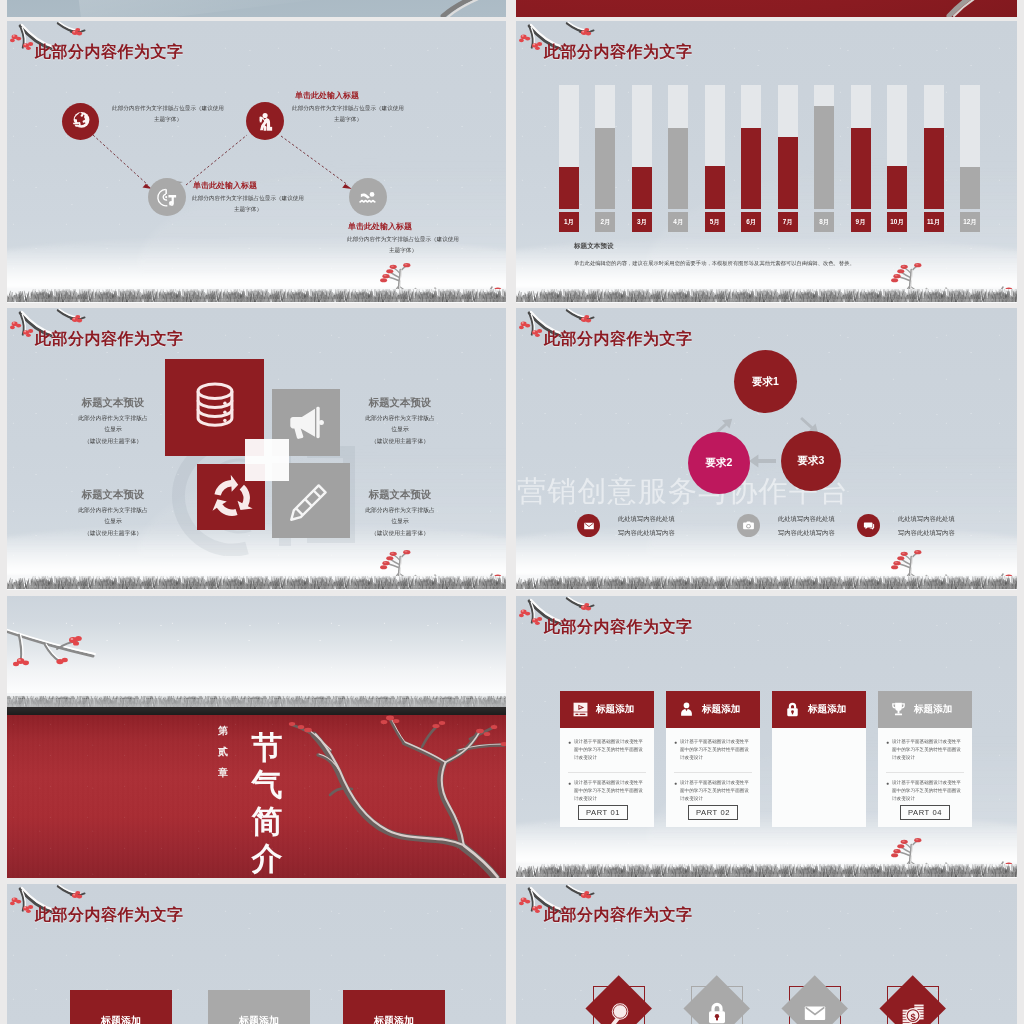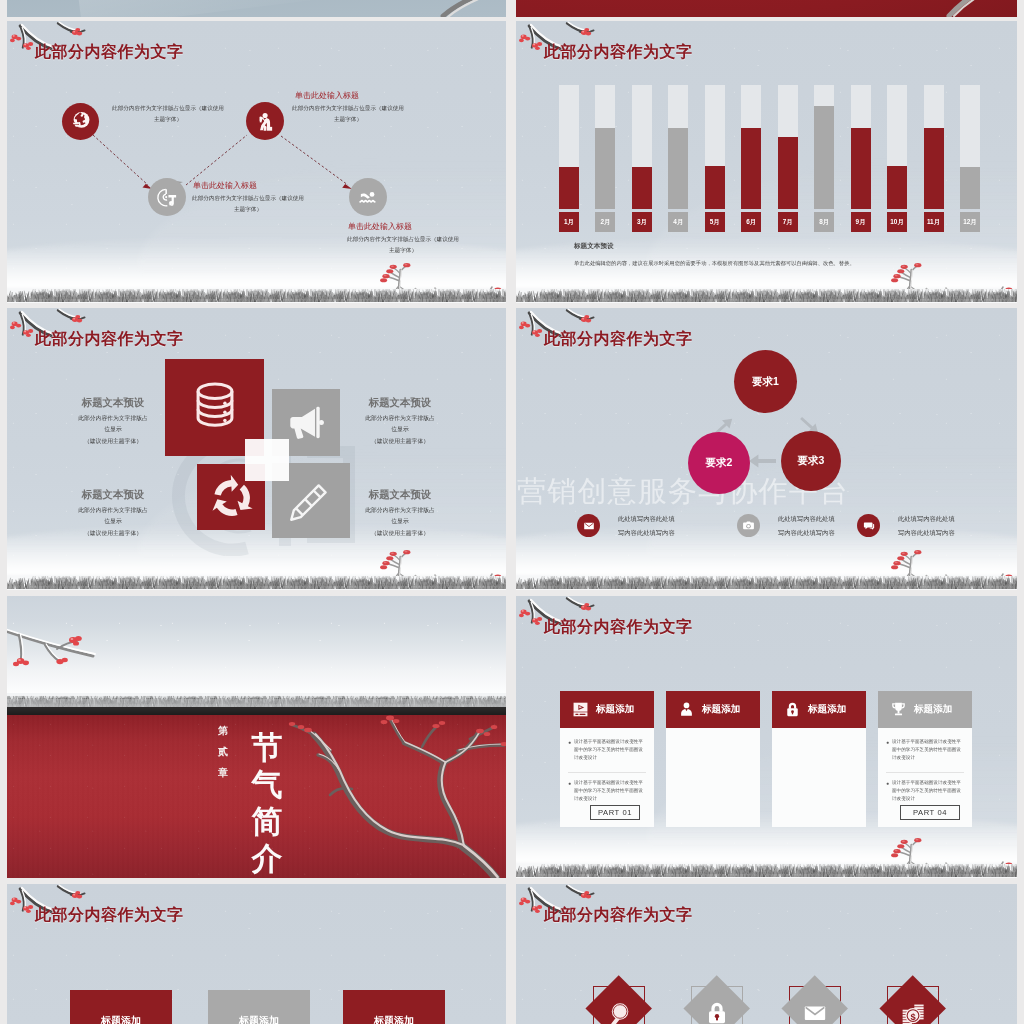--- a/index.html
+++ b/index.html
@@ -40,21 +40,21 @@
 
   
   .stitle { position:absolute; font-weight:bold; color:#8c1b23; letter-spacing:.5px;
      text-shadow:0 1px 0 rgba(255,255,255,.45); white-space:nowrap; }
 
   
   .circ { position:absolute; border-radius:50%; display:flex; align-items:center; justify-content:center; }
   .red { background:#8f1d22; }
   .gry { background:#a9a9a9; }
   .txt { position:absolute; color:#3c3c3c; }
-  .rtxt { position:absolute; color:#9e2026; font-weight:normal; }
+  .rtxt { position:absolute; color:#9e2026; font-weight:bold; }
   .ctr { text-align:center; }
 </style>
 </head>
 <body>
 
 <svg width="0" height="0" style="position:absolute" aria-hidden="true">
  <defs>
 
   <pattern id="grass" width="64" height="13" patternUnits="userSpaceOnUse">
     <g stroke="#3b3b3b" stroke-width="0.95" fill="none" opacity=".92" stroke-linecap="round">
@@ -890,56 +890,67 @@
           </div>
           <div style="position: absolute; left: 0px; top: 37px; width: 94px; height: 99px;">
             <div style="position: absolute; left: 8px; top: 10px; width: 78px; display: flex;">
               <span style="flex:none;width:6px;color:#5a5a5a;font-size:5px;line-height:1.75;">●</span>
               <span style="font-size:4.6px;line-height:1.75;color:#4b4b4b;">设计基于平面基础图设计改变性平面中的学习不乏美的特性平面图设计改变设计</span>
             </div>
             <div style="position: absolute; left: 8px; top: 44px; width: 78px; display: flex; border-top: 0.6px solid rgb(227, 227, 227); padding-top: 6px;">
               <span style="flex:none;width:6px;color:#5a5a5a;font-size:5px;line-height:1.75;">●</span>
               <span style="font-size:4.6px;line-height:1.75;color:#4b4b4b;">设计基于平面基础图设计改变性平面中的学习不乏美的特性平面图设计改变设计</span>
             </div>
-            <div style="position: absolute; left: 30px; top: 77px; width: 50px; height: 15px; border: 0.9px solid rgb(77, 77, 77); display: flex; align-items: center; justify-content: center; font-size: 7.6px; color: rgb(51, 51, 51); letter-spacing: 0.6px;">PART 01</div>
+            <div style="position: absolute; left: 18px; top: 77px; width: 50px; height: 15px; border: 0.9px solid rgb(77, 77, 77); display: flex; align-items: center; justify-content: center; font-size: 7.6px; color: rgb(51, 51, 51); letter-spacing: 0.6px;">PART 01</div>
           </div>
         </div>
         <div style="position: absolute; left: 106px; top: 0px; width: 94px; height: 136px; background: rgb(251, 252, 252);">
           <div style="position: absolute; left: 0px; top: 0px; width: 94px; height: 37px; background: rgb(143, 29, 34); display: flex; align-items: center;">
             <svg viewBox="0 0 24 24" width="17" height="17" style="margin-left:12px;flex:none">
               <use href="#ic-person"></use>
-            </svg>
-            <span style="margin-left:7px;color:#fff;font-size:9.6px;font-weight:bold;">标题添加</span>
-          </div>
-        </div>
-        <div style="position: absolute; left: 212px; top: 0px; width: 94px; height: 136px; background: rgb(251, 252, 252);">
-          <div style="position: absolute; left: 0px; top: 0px; width: 94px; height: 37px; background: rgb(143, 29, 34); display: flex; align-items: center;">
-            <svg viewBox="0 0 24 24" width="17" height="17" style="margin-left:12px;flex:none">
-              <use href="#ic-lock"></use>
-            </svg>
-            <span style="margin-left:7px;color:#fff;font-size:9.6px;font-weight:bold;">标题添加</span>
-          </div>
-        </div>
-        <div style="position: absolute; left: 318px; top: 0px; width: 94px; height: 136px; background: rgb(251, 252, 252);">
-          <div style="position: absolute; left: 0px; top: 0px; width: 94px; height: 37px; background: rgb(169, 169, 169); display: flex; align-items: center;">
-            <svg viewBox="0 0 24 24" width="17" height="17" style="margin-left:12px;flex:none">
-              <use href="#ic-trophy"></use>
             </svg>
             <span style="margin-left:7px;color:#fff;font-size:9.6px;font-weight:bold;">标题添加</span>
           </div>
           <div style="position: absolute; left: 0px; top: 37px; width: 94px; height: 99px;">
             <div style="position: absolute; left: 8px; top: 10px; width: 78px; display: flex;">
               <span style="flex:none;width:6px;color:#5a5a5a;font-size:5px;line-height:1.75;">●</span>
               <span style="font-size:4.6px;line-height:1.75;color:#4b4b4b;">设计基于平面基础图设计改变性平面中的学习不乏美的特性平面图设计改变设计</span>
             </div>
             <div style="position: absolute; left: 8px; top: 44px; width: 78px; display: flex; border-top: 0.6px solid rgb(227, 227, 227); padding-top: 6px;">
               <span style="flex:none;width:6px;color:#5a5a5a;font-size:5px;line-height:1.75;">●</span>
               <span style="font-size:4.6px;line-height:1.75;color:#4b4b4b;">设计基于平面基础图设计改变性平面中的学习不乏美的特性平面图设计改变设计</span>
             </div>
-            <div style="position: absolute; left: 22px; top: 77px; width: 60px; height: 15px; border: 0.9px solid rgb(77, 77, 77); display: flex; align-items: center; justify-content: center; font-size: 7.6px; color: rgb(51, 51, 51); letter-spacing: 0.6px;">PART 04</div>
+            <div style="position: absolute; left: 22px; top: 77px; width: 50px; height: 15px; border: 0.9px solid rgb(77, 77, 77); display: flex; align-items: center; justify-content: center; font-size: 7.6px; color: rgb(51, 51, 51); letter-spacing: 0.6px;">PART 02</div>
+          </div>
+        </div>
+        <div style="position: absolute; left: 212px; top: 0px; width: 94px; height: 136px; background: rgb(251, 252, 252);">
+          <div style="position: absolute; left: 0px; top: 0px; width: 94px; height: 37px; background: rgb(143, 29, 34); display: flex; align-items: center;">
+            <svg viewBox="0 0 24 24" width="17" height="17" style="margin-left:12px;flex:none">
+              <use href="#ic-lock"></use>
+            </svg>
+            <span style="margin-left:7px;color:#fff;font-size:9.6px;font-weight:bold;">标题添加</span>
+          </div>
+        </div>
+        <div style="position: absolute; left: 318px; top: 0px; width: 94px; height: 136px; background: rgb(251, 252, 252);">
+          <div style="position: absolute; left: 0px; top: 0px; width: 94px; height: 37px; background: rgb(169, 169, 169); display: flex; align-items: center;">
+            <svg viewBox="0 0 24 24" width="17" height="17" style="margin-left:12px;flex:none">
+              <use href="#ic-trophy"></use>
+            </svg>
+            <span style="margin-left:7px;color:#fff;font-size:9.6px;font-weight:bold;">标题添加</span>
+          </div>
+          <div style="position: absolute; left: 0px; top: 37px; width: 94px; height: 99px;">
+            <div style="position: absolute; left: 8px; top: 10px; width: 78px; display: flex;">
+              <span style="flex:none;width:6px;color:#5a5a5a;font-size:5px;line-height:1.75;">●</span>
+              <span style="font-size:4.6px;line-height:1.75;color:#4b4b4b;">设计基于平面基础图设计改变性平面中的学习不乏美的特性平面图设计改变设计</span>
+            </div>
+            <div style="position: absolute; left: 8px; top: 44px; width: 78px; display: flex; border-top: 0.6px solid rgb(227, 227, 227); padding-top: 6px;">
+              <span style="flex:none;width:6px;color:#5a5a5a;font-size:5px;line-height:1.75;">●</span>
+              <span style="font-size:4.6px;line-height:1.75;color:#4b4b4b;">设计基于平面基础图设计改变性平面中的学习不乏美的特性平面图设计改变设计</span>
+            </div>
+            <div style="position: absolute; left: 22px; top: 77px; width: 50px; height: 15px; border: 0.9px solid rgb(77, 77, 77); display: flex; align-items: center; justify-content: center; font-size: 7.6px; color: rgb(51, 51, 51); letter-spacing: 0.6px;">PART 04</div>
           </div>
         </div>
       </div>
 
   <svg viewBox="0 0 140 50" width="140" height="50" style="position:absolute;right:-3px;bottom:2px">
     <g stroke="#9a9a9a" fill="none" stroke-linecap="round">
       <path d="M30.5 50 C30 42 29.5 36 30.5 30 C31 26 31.5 22 31.5 19" stroke-width="2.3"></path>
       <path d="M30.8 30 C27 28.4 23.6 27 19.4 26" stroke-width="1.7"></path>
       <path d="M30.6 26.6 C27 25 24 23.2 21.6 21.4" stroke-width="1.4"></path>
       <path d="M31.2 22.6 C29.4 20.4 27.4 18.6 25 17.2" stroke-width="1.3"></path>

